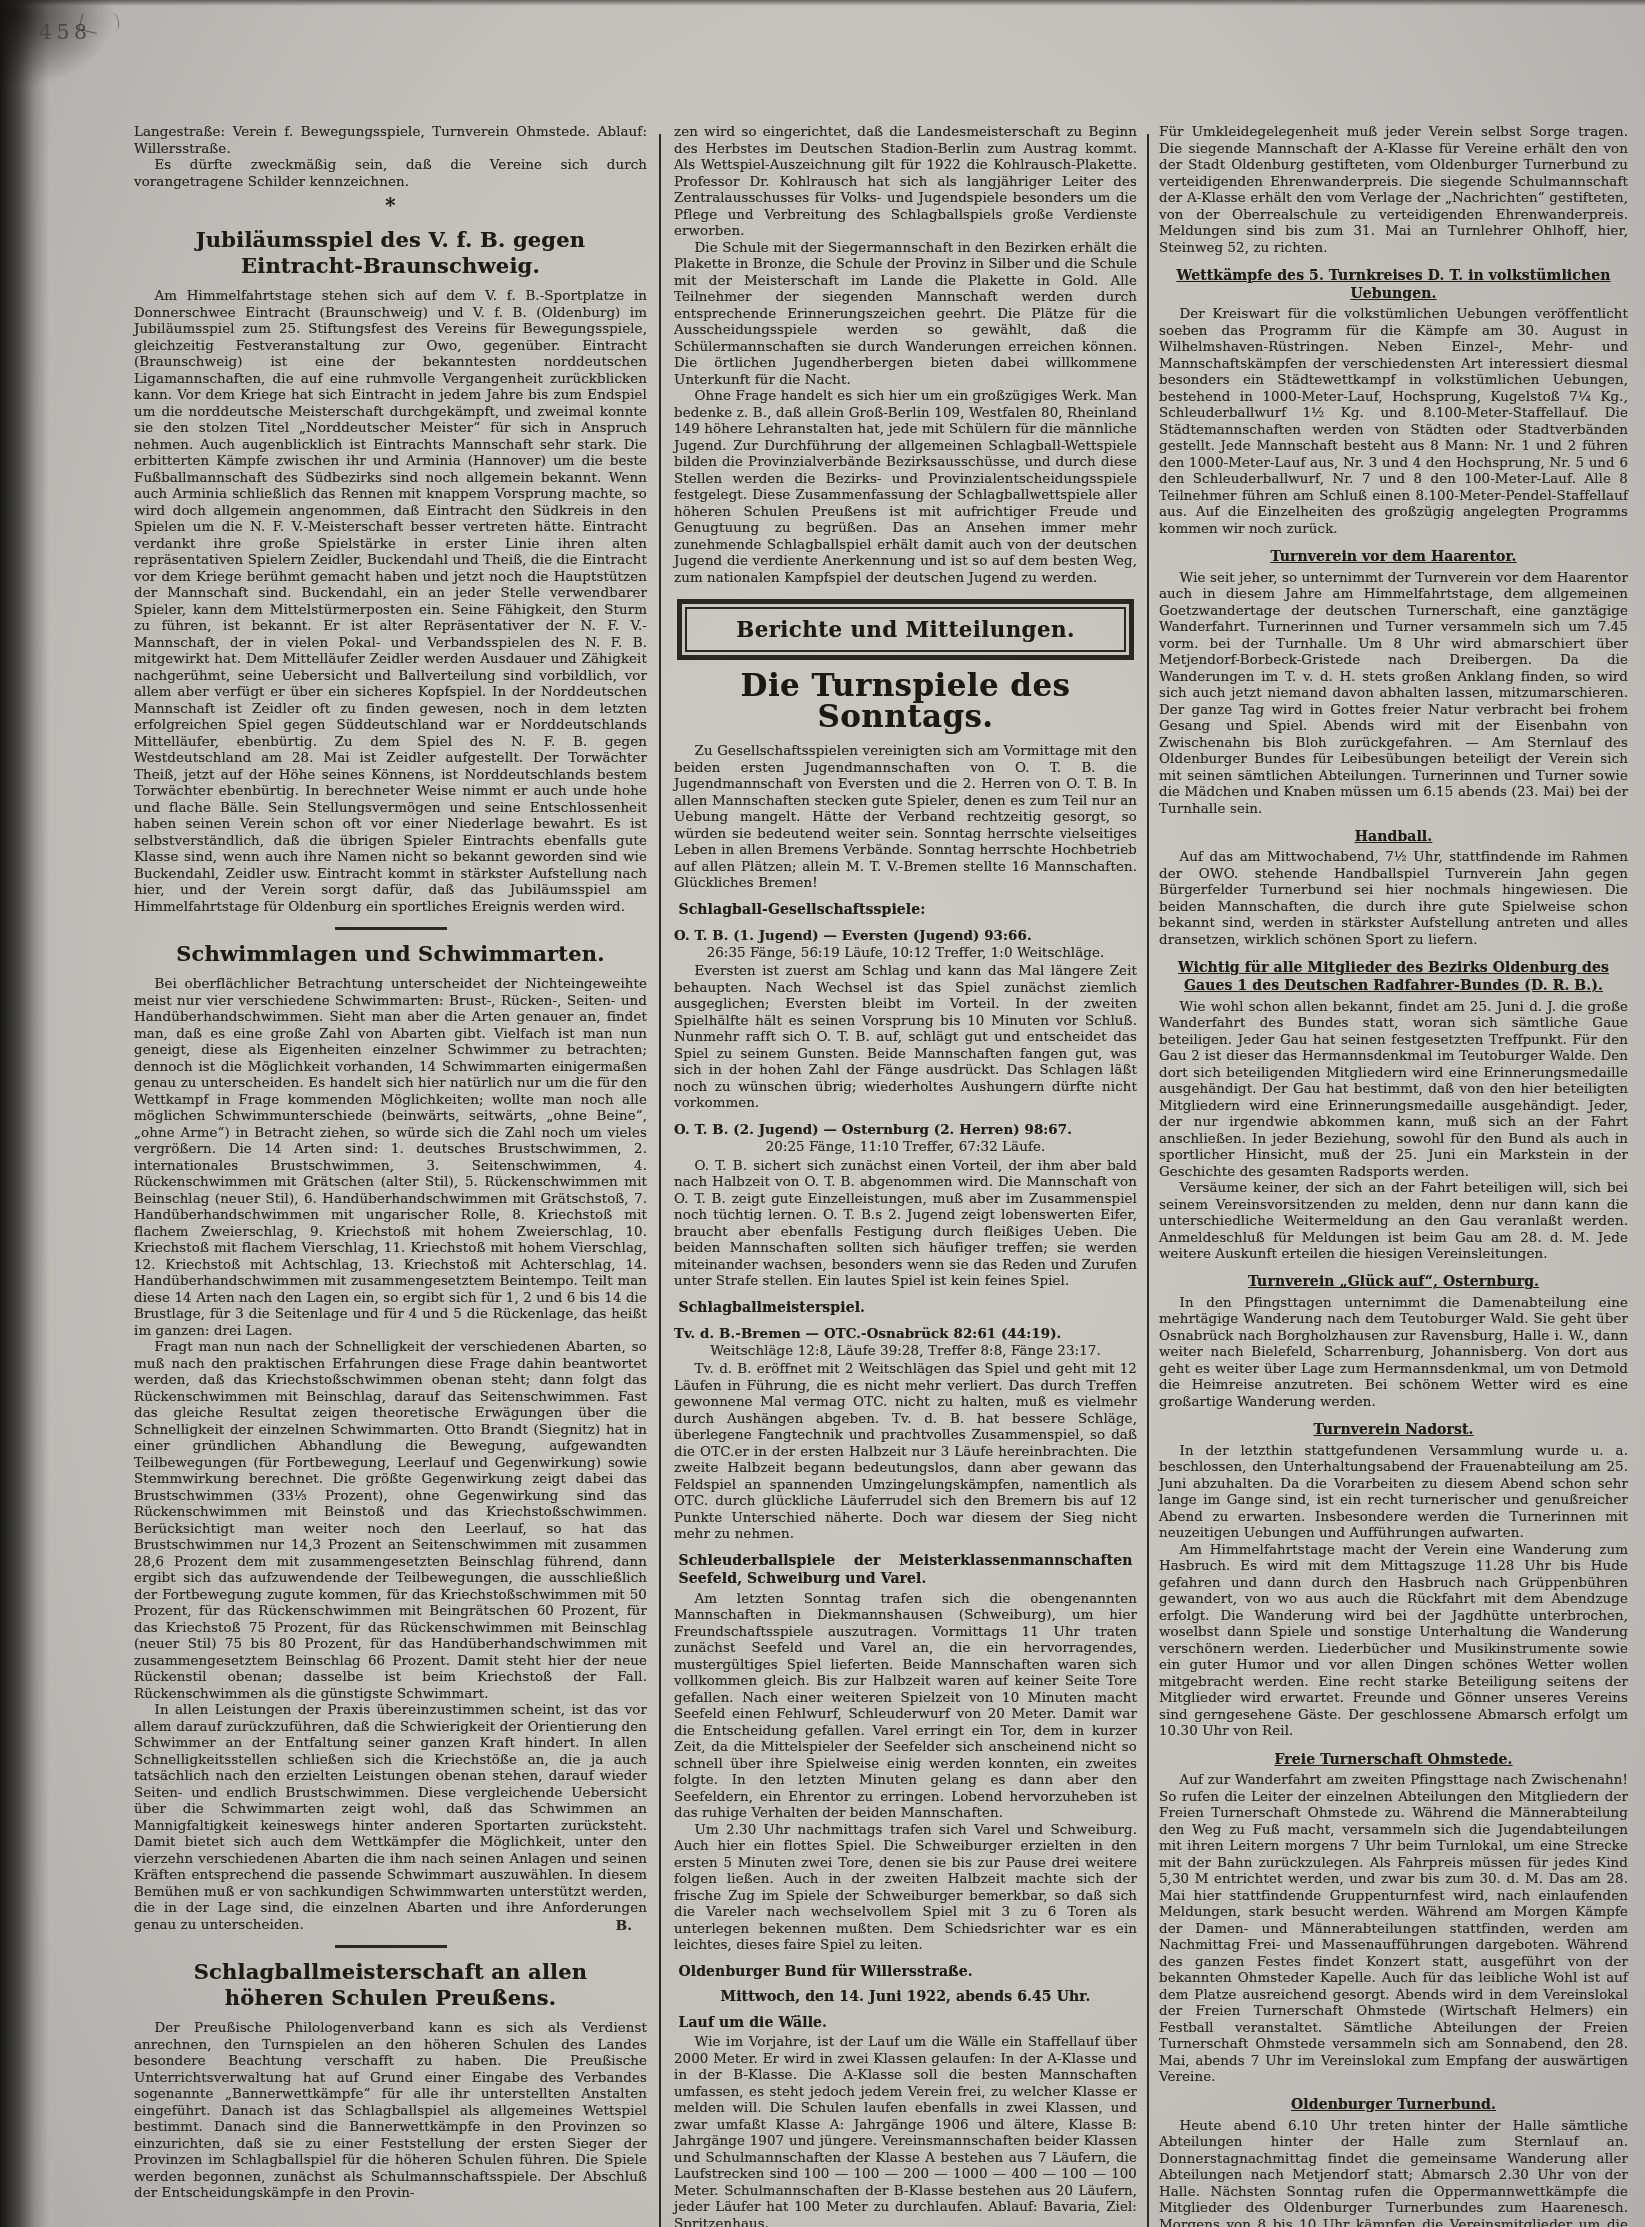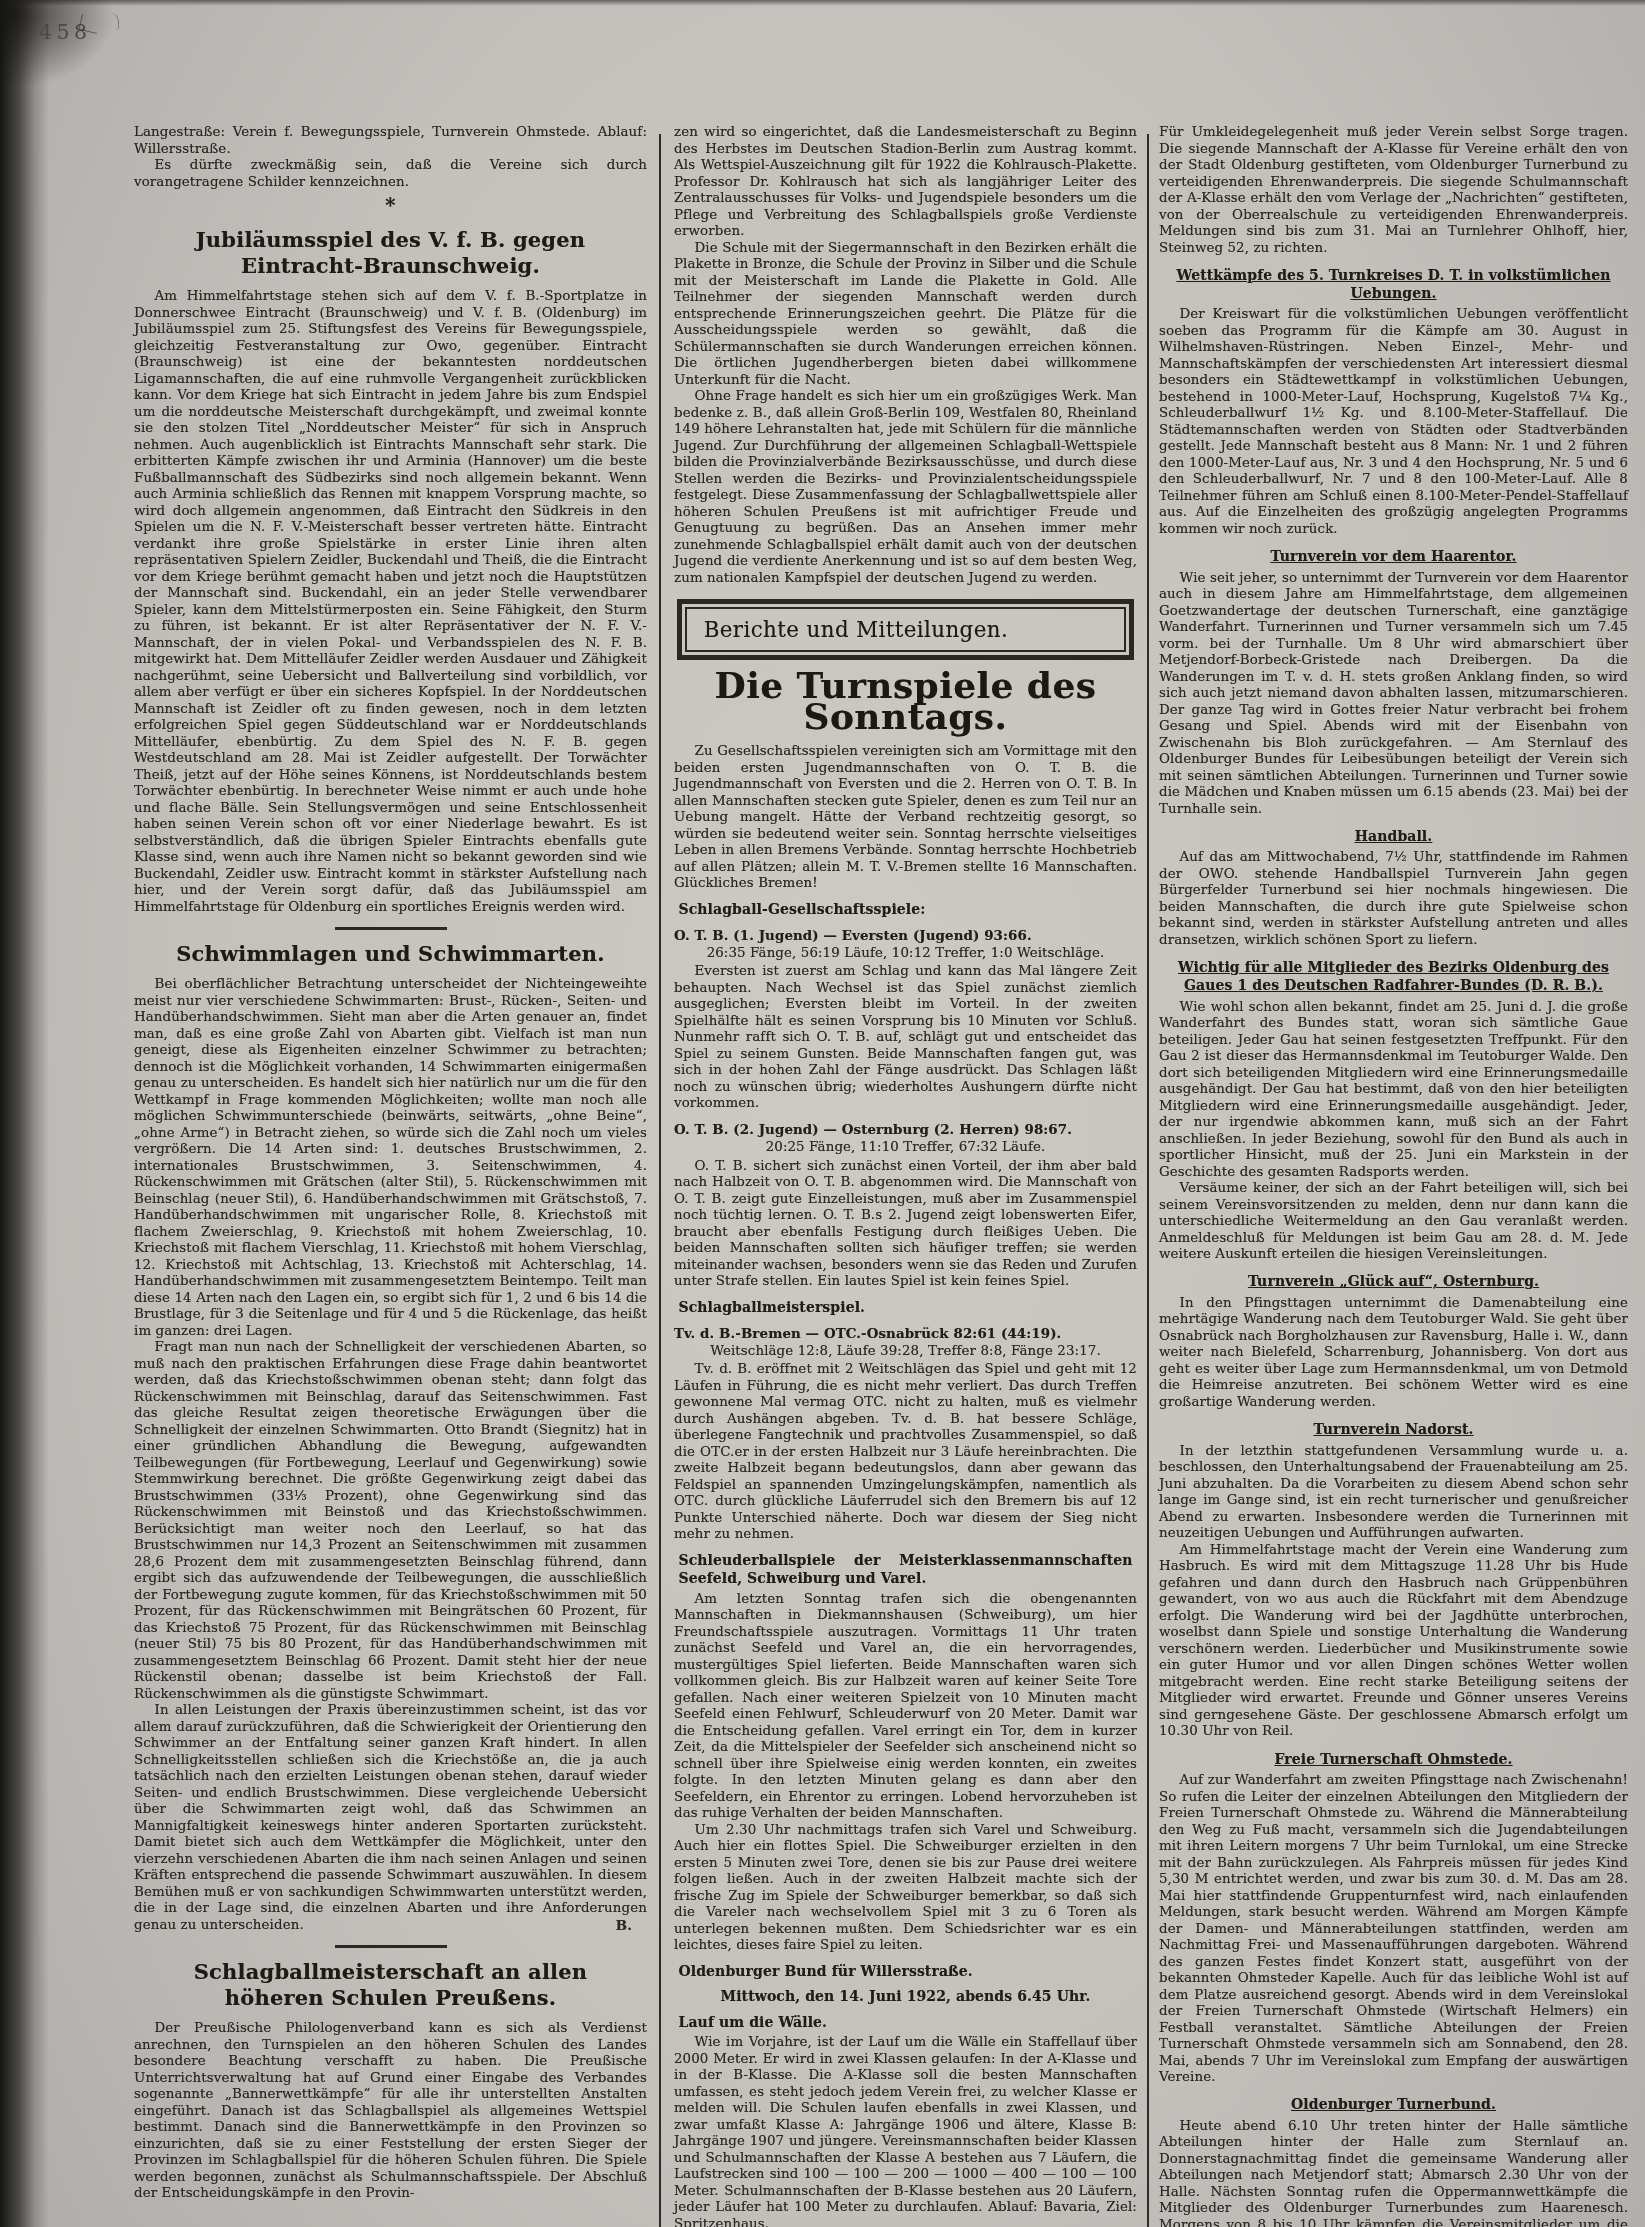--- a/index.html
+++ b/index.html
@@ -45,21 +45,21 @@
   .col-right{left:1159px;width:469px;}
   .blk-paragraph{text-indent:20.5px;margin:0;}
   .blk-continuation-paragraph{text-indent:0;margin:0;}
   .blk-article-heading{
     font-weight:bold;text-align:center;text-indent:0;
     font-size:21px;line-height:26px;color:#1e1b16;
     margin:11.6px 13.4px 9px;letter-spacing:0.2px;
   }
   .blk-main-heading{
     font-weight:bold;text-align:center;text-indent:0;
-    font-size:36px;line-height:31px;color:#1c1914;
+    font-size:31px;line-height:31px;color:#1c1914;
     margin:15px 0 11.6px;letter-spacing:0.4px;
   }
   .blk-section-heading{
     font-weight:bold;text-align:center;text-indent:0;
     font-size:14px;line-height:18px;color:#201d18;
     margin:9.8px 4.5px 4.5px;
     text-decoration:underline;
   }
   .blk-subsection-heading{
     font-weight:bold;text-indent:0;
@@ -82,21 +82,21 @@
   .blk-article-divider{
     width:112px;height:2.7px;background:#2b2824;margin:11.6px auto 10.7px;
   }
   .blk-signature{
     text-align:right;text-indent:0;padding-right:15px;font-weight:bold;
     margin-top:-16.5px;
   }
   .blk-boxed-heading{
     border:2.2px solid #2a2723;outline:5.8px solid #2a2723;outline-offset:3.1px;
     margin:20.5px 10.7px 18px;padding:8px 17px;
-    font-weight:normal;text-align:left;text-indent:0;
+    font-weight:bold;text-align:center;text-indent:0;
     font-size:21.4px;line-height:25px;color:#1d1a15;letter-spacing:0.4px;
   }
 </style>
 </head>
 <body>
 
 <div class="page">
   <div class="binding-shadow"></div>
   <div class="corner-smudge"></div>
   <div class="edge-top"></div>

